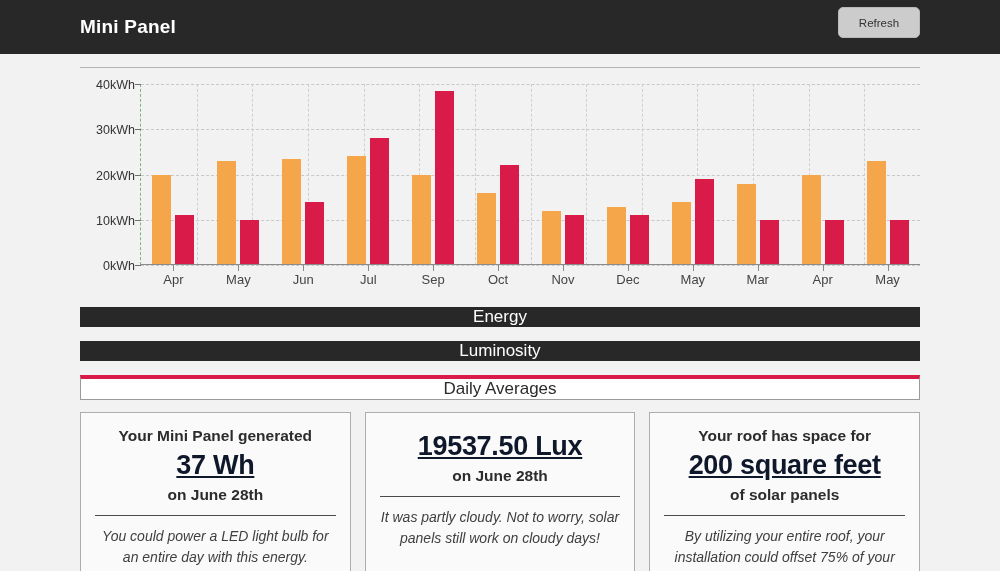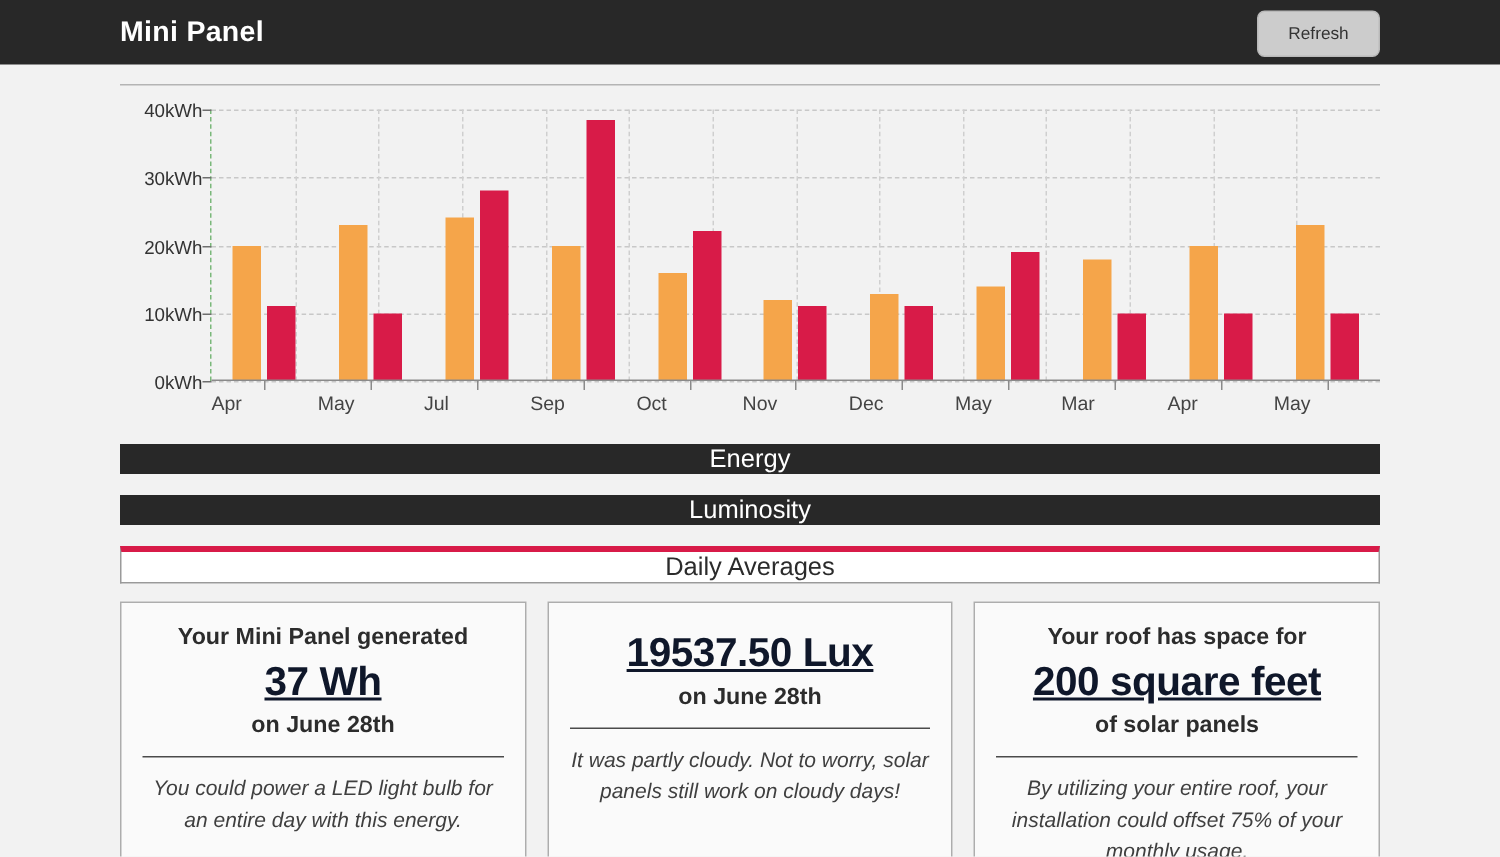--- a/index.html
+++ b/index.html
@@ -6,21 +6,21 @@
   html, body { margin:0; padding:0; }
   body {
     width:1000px; height:571px;
     background:#f2f2f2;
     font-family:"Liberation Sans", sans-serif;
     overflow:hidden;
   }
 
   
   .topbar {
-    height:43px; background:#282828;
+    height:54px; background:#282828;
     display:flex; align-items:center;
     padding:0 24px 0 80px;
     position:relative;
   }
   .app-title {
     color:#ffffff; font-size:19px; font-weight:bold;
     letter-spacing:.2px;
   }
   .refresh-btn {
     position:absolute; right:80px; top:7px;
@@ -83,21 +83,21 @@
   }
   .bar { width:19px; }
   .bar.orange { background:#f5a54a; }
   .bar.crimson { background:#d81b48; }
   .xtick {
     position:absolute; left:50%; top:100%;
     width:0; height:6px; border-left:1.5px solid #8a8a8a;
   }
   .xlabel {
     position:absolute; left:0; right:0; top:calc(100% + 7px);
-    font-size:13px; color:#444;
+    text-align:center; font-size:13px; color:#444;
   }
 
   
   .tabs {
     display:flex; gap:14px; margin-top:16px;flex-direction:column;
   }
   .tab {
     flex:1 1 0; height:33px;
     display:flex; align-items:center; justify-content:center;
     font-size:17px; cursor:pointer;
@@ -198,20 +198,26 @@
             <div class="bar orange" style="height: 50%; background: rgb(245, 165, 74);"></div>
             <div class="bar crimson" style="height: 27.5%; background: rgb(216, 27, 72);"></div>
             <div class="xtick"></div>
             <div class="xlabel">Apr</div>
           </div>
           <div class="group">
             <div class="bar orange" style="height: 57.5%; background: rgb(245, 165, 74);"></div>
             <div class="bar crimson" style="height: 25%; background: rgb(216, 27, 72);"></div>
             <div class="xtick"></div>
             <div class="xlabel">May</div>
+          </div>
+          <div class="group">
+            <div class="bar orange" style="height: 58.75%; background: rgb(245, 165, 74);"></div>
+            <div class="bar crimson" style="height: 35%; background: rgb(216, 27, 72);"></div>
+            <div class="xtick"></div>
+            <div class="xlabel">Jun</div>
           </div>
           <div class="group">
             <div class="bar orange" style="height: 60%; background: rgb(245, 165, 74);"></div>
             <div class="bar crimson" style="height: 70%; background: rgb(216, 27, 72);"></div>
             <div class="xtick"></div>
             <div class="xlabel">Jul</div>
           </div>
           <div class="group">
             <div class="bar orange" style="height: 50%; background: rgb(245, 165, 74);"></div>
             <div class="bar crimson" style="height: 96.25%; background: rgb(216, 27, 72);"></div>

